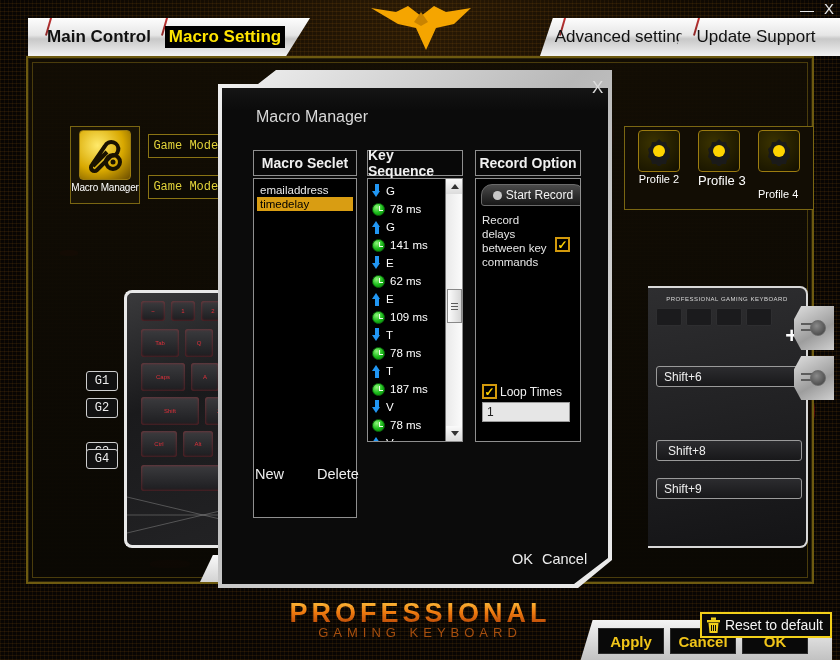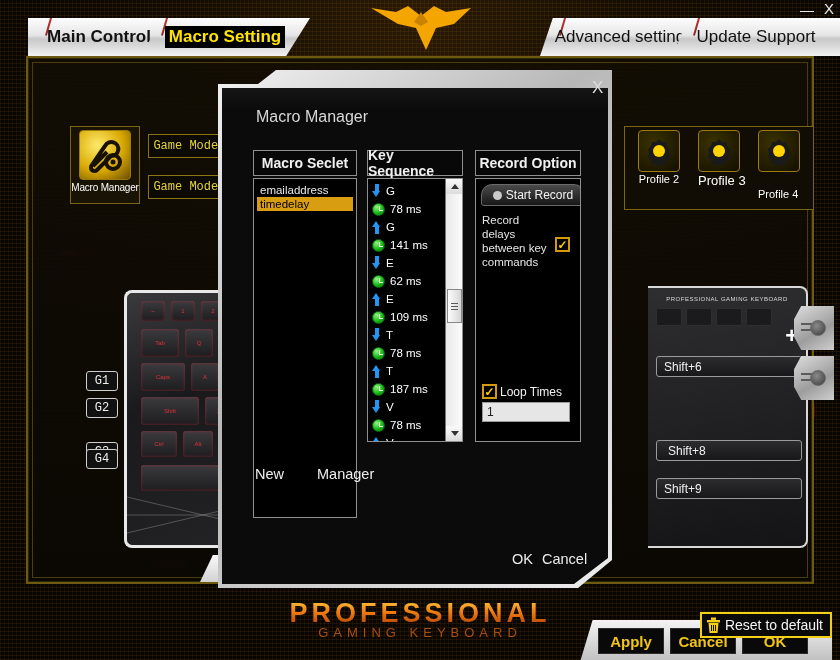--- a/index.html
+++ b/index.html
@@ -457,21 +457,21 @@
 
     <div class="kbd-right">
       <div class="brand">PROFESSIONAL GAMING KEYBOARD</div>
       <div class="topkeys">
         <i></i>
           <i></i>
           <i></i>
           <i></i>
       </div>
       <div class="plus-btn">+</div>
-      <div class="shift-row" style="top:68px;">Shift+6</div>
+      <div class="shift-row" style="top:78px;">Shift+6</div>
       <div class="shift-row" style="top:152px;padding-left:11px;">Shift+8</div>
       <div class="shift-row" style="top:190px;">Shift+9</div>
     </div>
 
     <div class="btab" id="btab-create">
       <span>Create</span>
     </div>
   </div>
 
   <div class="screw" style="top:306px;">
@@ -608,17 +608,17 @@
     <div class="loopwrap">
       <div class="cbox">
         <span>✓</span>
       </div>
       <span class="lt">Loop Times</span>
     </div>
     <div class="loopinput">1</div>
   </div>
 
   <div class="mbtn" id="btn-new" style="z-index:53;">New</div>
-  <div class="mbtn" id="btn-delete" style="z-index:53;">Manager</div>
+  <div class="mbtn" id="btn-delete" style="z-index:53;">Delete</div>
   <div class="mbtn" id="btn-ok" style="z-index:53;">OK</div>
   <div class="mbtn" id="btn-cancel" style="z-index:53;">Cancel</div>
 
 </div>
 
 </body></html>

